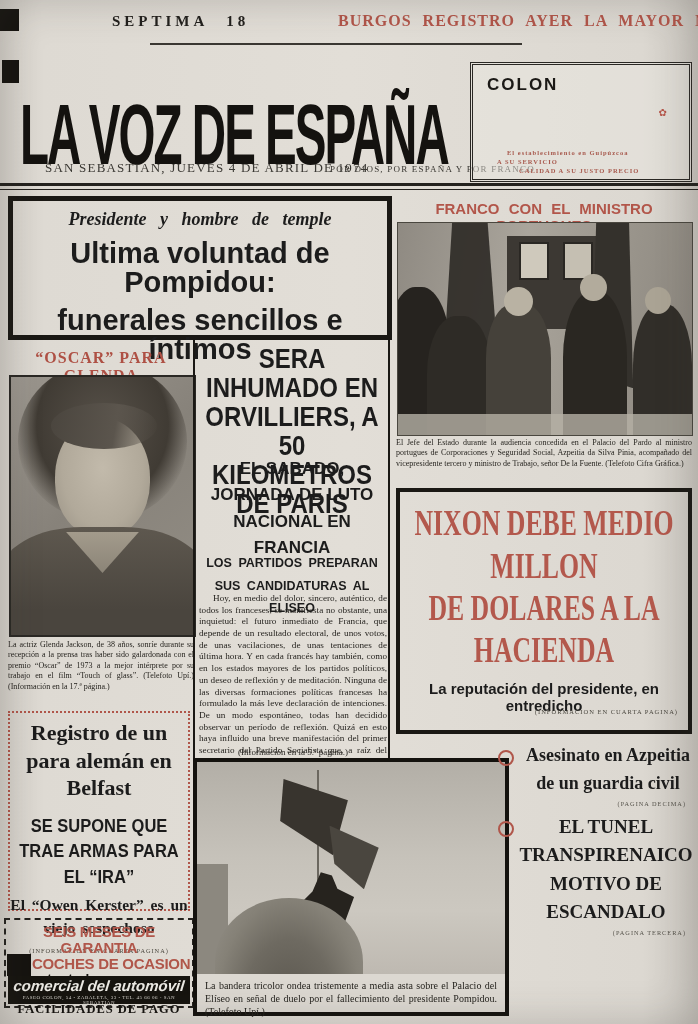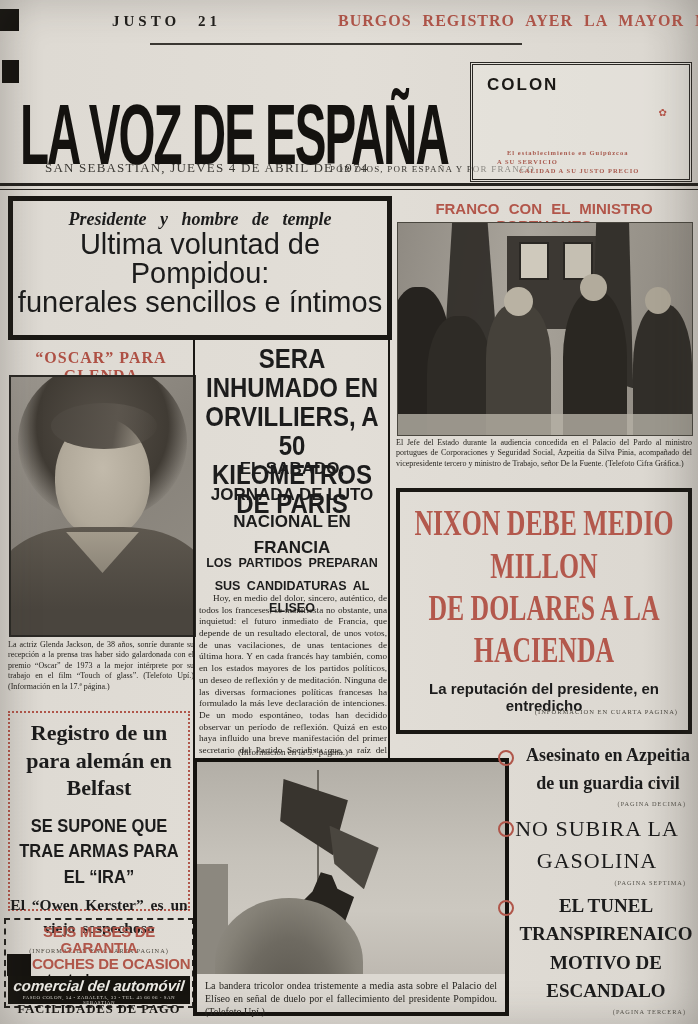--- a/index.html
+++ b/index.html
@@ -33,22 +33,22 @@
   .taldea .brand-a{font-size:54px;line-height:40px;vertical-align:-6px;position:relative;}
   .taldea .brand-flower{position:absolute;right:22px;top:42px;font-size:10px;color:#b5564a;}
   .taldea .t1{position:absolute;left:34px;top:84px;font-size:6.5px;letter-spacing:1px;color:#a85a4e;font-weight:bold;}
   .taldea .t2{position:absolute;left:24px;top:93px;font-size:6.5px;letter-spacing:1px;color:#a85a4e;font-weight:bold;}
   .taldea .t3{position:absolute;left:46px;top:102px;font-size:6.5px;letter-spacing:1px;color:#a85a4e;font-weight:bold;}
 
   .double-rule{left:0;top:183px;width:698px;height:3px;border-top:3px solid #24221e;border-bottom:1px solid #24221e;}
 
   .lead-box{left:8px;top:196px;width:374px;height:134px;border:5px solid #1a1814;text-align:center;}
   .lead-box .kicker{margin-top:8px;font-style:italic;font-weight:bold;font-size:18px;word-spacing:9px;}
-  .lead-box .lead-h{font-family:"Liberation Sans",sans-serif;font-weight:normal;font-size:29px;
-        letter-spacing:0;line-height:1.0;}
+  .lead-box .lead-h{font-family:"Liberation Sans",sans-serif;font-weight:bold;font-size:29px;
+        letter-spacing:0;margin-top:9px;line-height:1.0;}
 
   
   .oscar-head{left:10px;top:349px;width:182px;text-align:center;font-weight:bold;font-size:16px;
         letter-spacing:1px;color:#ae5044;}
   .glenda-photo{left:9px;top:375px;width:183px;height:258px;border:2px solid #2a2824;overflow:hidden;
         background:linear-gradient(140deg,#9b968e,#87827a 45%,#938e85);}
   .glenda-hair{position:absolute;left:4%;top:-6%;width:92%;height:62%;border-radius:50%;
         background:radial-gradient(ellipse at 50% 40%,#575149 0%,#403b34 55%,rgba(64,59,52,0) 75%);}
   .glenda-face{position:absolute;left:24%;top:16%;width:52%;height:46%;border-radius:50% 50% 46% 46%;
         background:radial-gradient(ellipse at 50% 42%,#c2baab 0%,#b1a99a 60%,#968f82 100%);}
@@ -147,21 +147,21 @@
 </style>
 </head>
 <body>
 
 <div class="page">
 
   <div class="abs mark mark1"></div>
   <div class="abs mark mark2"></div>
 
   <div class="abs pagina">
-    <span>JUSTO</span><span class="pagenum">21</span>
+    <span>SEPTIMA</span><span class="pagenum">18</span>
   </div>
   <div class="abs top-headline">BURGOS REGISTRO AYER LA MAYOR NEVADA DEL AÑO</div>
   <div class="abs top-rule"></div>
 
   <h1 class="abs masthead">LA VOZ DE ESPAÑA</h1>
   <div class="abs dateline">SAN SEBASTIAN, JUEVES 4 DE ABRIL DE 1974</div>
   <div class="abs motto">POR DIOS, POR ESPAÑA Y POR FRANCO</div>
 
   <div class="abs taldea">
     <div class="busque">COLON</div>
@@ -255,25 +255,20 @@
     <div class="d">La reputación del presidente, en entredicho</div>
     <div class="r">(INFORMACION EN CUARTA PAGINA)</div>
   </div>
 
   <div class="abs briefs">
     <div class="brief brief1">
       <div class="bullet"></div>
       <div class="t">Asesinato en Azpeitia de un guardia civil</div>
       <div class="ref">(PAGINA DECIMA)</div>
     </div>
-    <div class="brief brief2">
-      <div class="bullet"></div>
-      <div class="t">NO SUBIRA LA GASOLINA</div>
-      <div class="ref">(PAGINA SEPTIMA)</div>
-    </div>
     <div class="brief brief3">
       <div class="bullet"></div>
       <div class="t">EL TUNEL TRANSPIRENAICO MOTIVO DE ESCANDALO</div>
       <div class="ref">(PAGINA TERCERA)</div>
     </div>
   </div>
 
 </div>
 
 </body></html>

